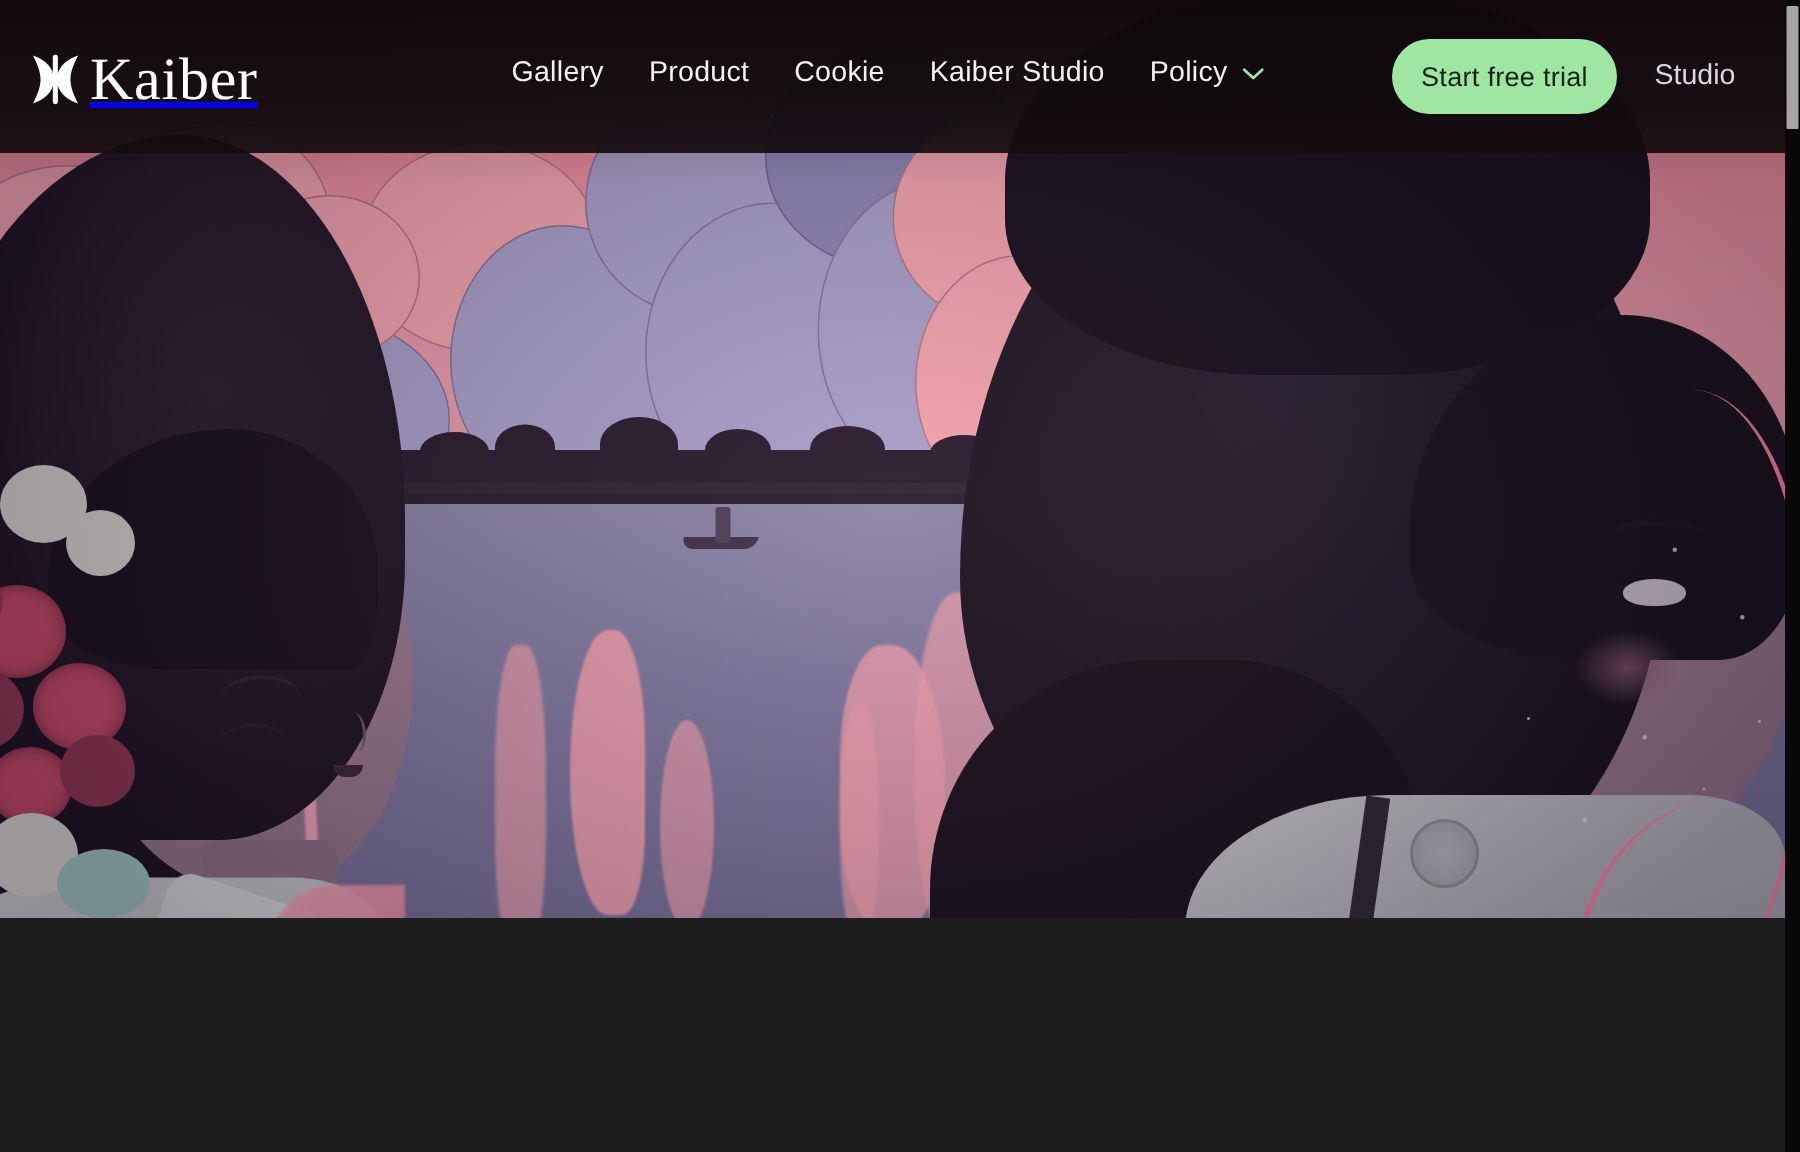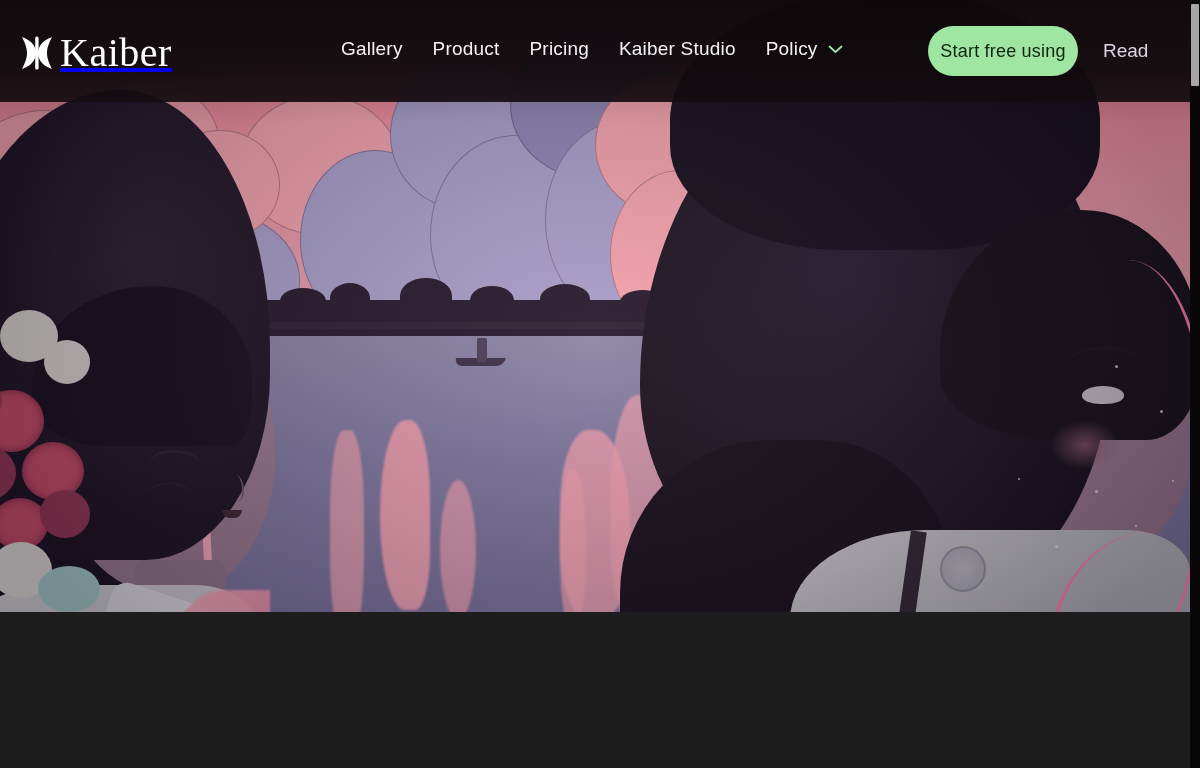--- a/index.html
+++ b/index.html
@@ -432,34 +432,34 @@
           <path d="M32 2 C20 6 18 14 18 18 C18 22 20 30 32 34 C28 26 27 22 27 18 C27 14 28 10 32 2 Z" fill="#ffffff"></path>
           <rect x="15.2" y="1.5" width="3.4" height="33" rx="1.6" fill="#ffffff"></rect>
         </svg>
       </span>
       <span class="logo-word">Kaiber</span>
     </a>
 
     <nav class="nav">
       <a href="#">Gallery</a>
       <a href="#">Product</a>
-      <a href="#">Pricing</a>
+      <a href="#">Cookie</a>
       <a href="#">Kaiber Studio</a>
       <span class="about-wrap">
         <a href="#">Policy</a>
         <span>
           <svg class="chev" viewBox="0 0 15 9" aria-hidden="true">
             <path d="M1.5 1.5 L7.5 7 L13.5 1.5" fill="none" stroke="#9ee6a2" stroke-width="1.8" stroke-linecap="round" stroke-linejoin="round"></path>
           </svg>
         </span>
       </span>
     </nav>
 
-    <button class="cta">Start free using</button>
-    <a class="login" href="#">Read</a>
+    <button class="cta">Start free trial</button>
+    <a class="login" href="#">Studio</a>
   </div>
 
   <div class="cookie"></div>
 
   <div class="cookie-title">This website uses cookies</div>
 
   <div class="cookie-body">
     <span>This website uses cookies to improve user experience. By using our website you consent to all cookies in accordance with our Cookie Policy.</span>
     <a href="#">Read more</a>
   </div>

